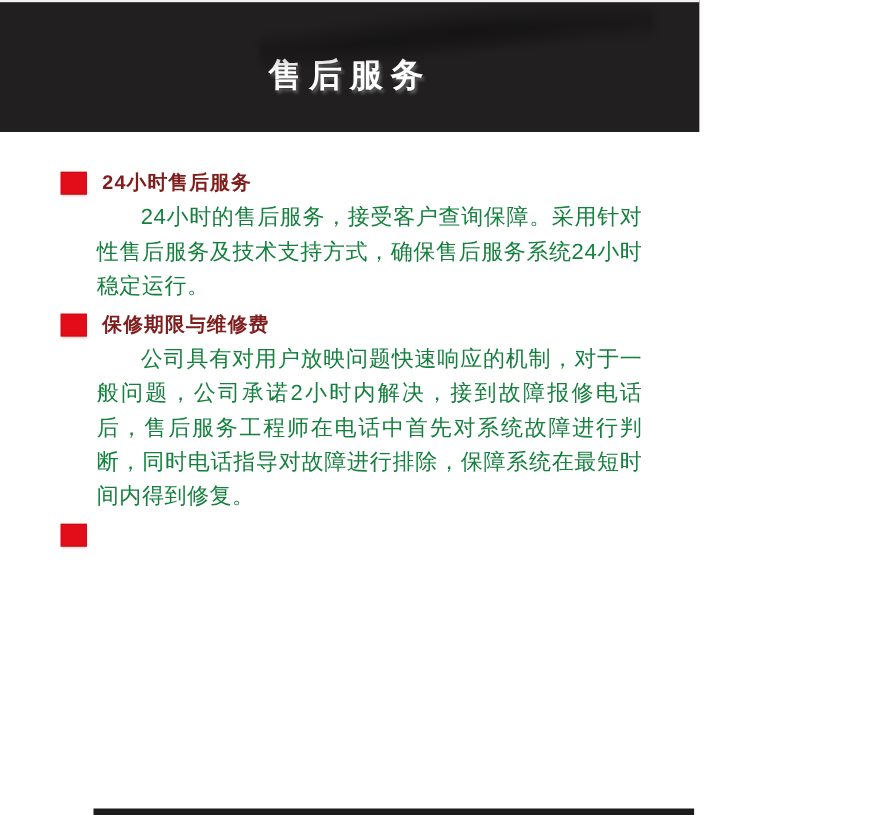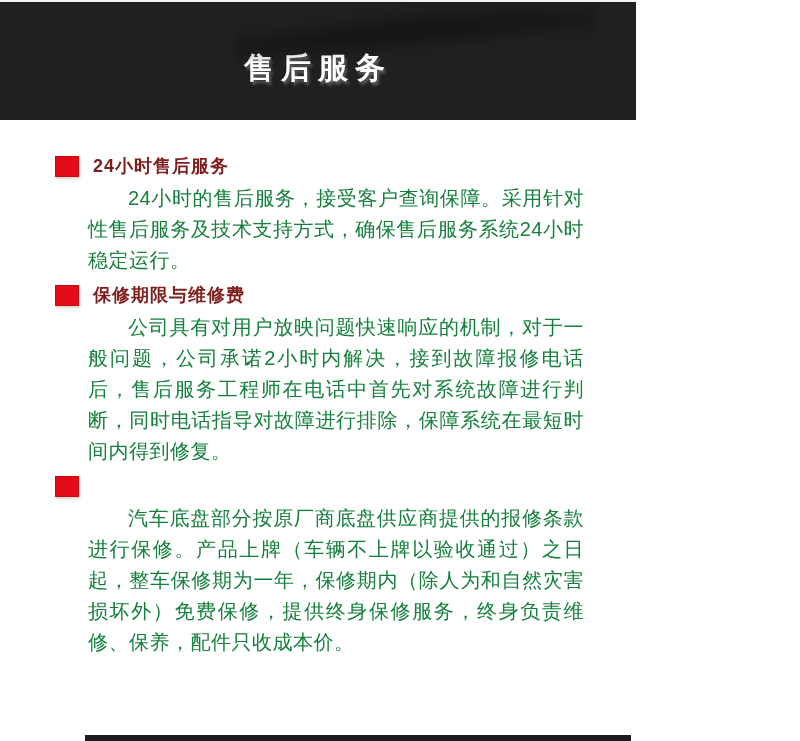--- a/index.html
+++ b/index.html
@@ -121,20 +121,19 @@
         <span class="marker"></span>
         <h2 class="section-title">保修期限与维修费</h2>
       </div>
       <p>公司具有对用户放映问题快速响应的机制，对于一般问题，公司承诺2小时内解决，接到故障报修电话后，售后服务工程师在电话中首先对系统故障进行判断，同时电话指导对故障进行排除，保障系统在最短时间内得到修复。</p>
     </div>
 
     <div class="section">
       <div class="section-head">
         <span class="marker"></span>
       </div>
-      <p>汽车底盘部分按原厂商底盘供应商提供的报修条款进行保修。产品上牌（车辆不上牌以验收通过）之日起，整车保修期为一年，保修期内（除人为和自然灾害损坏外）免费保修，提供终身保修服务，终身负责维修、保养，配件只收成本价。</p>
     </div>
 
   </div>
 
   <div class="bottom-bar"></div>
 
 </div>
 
 </body></html>

